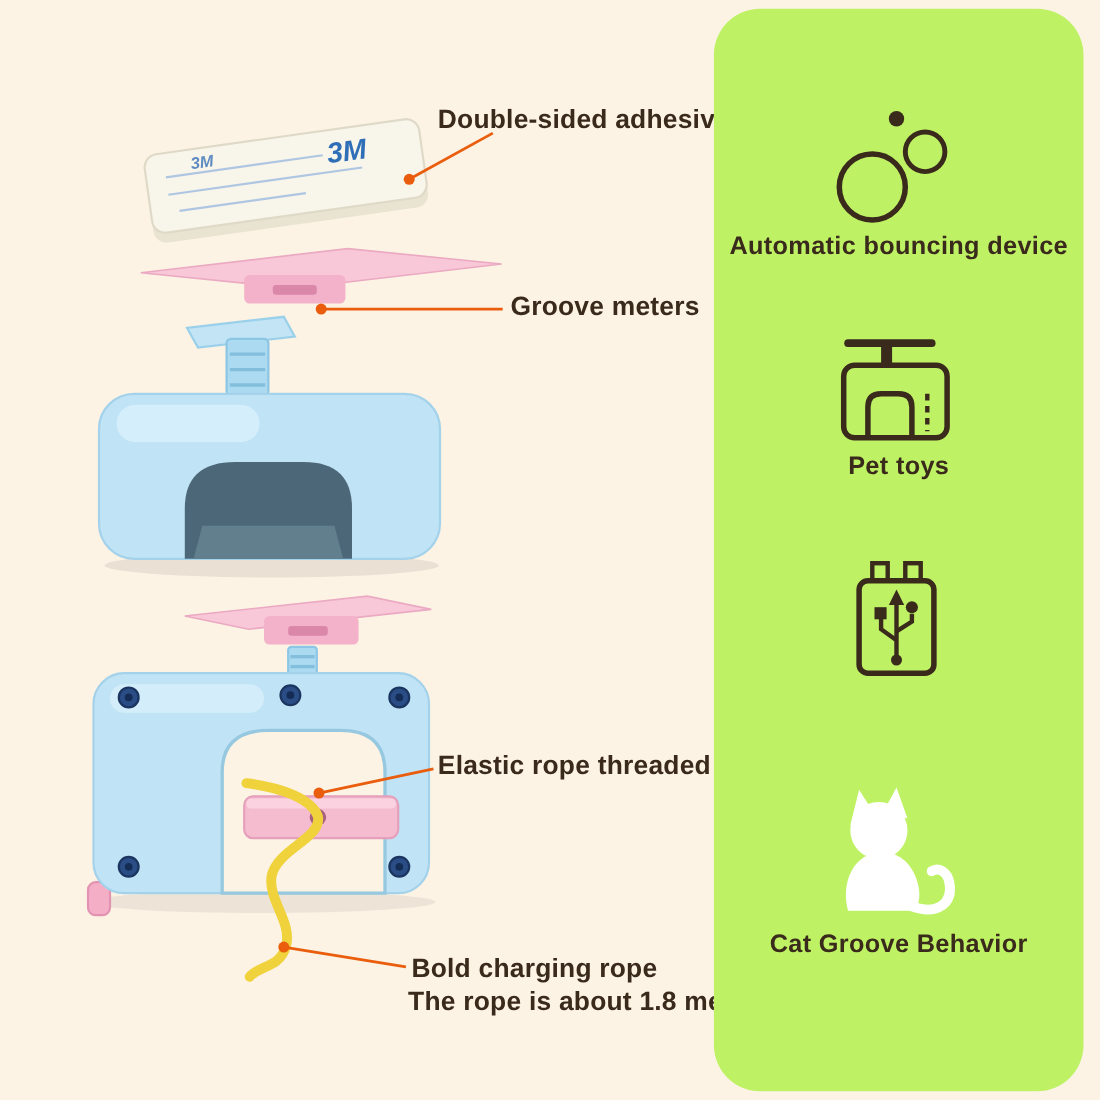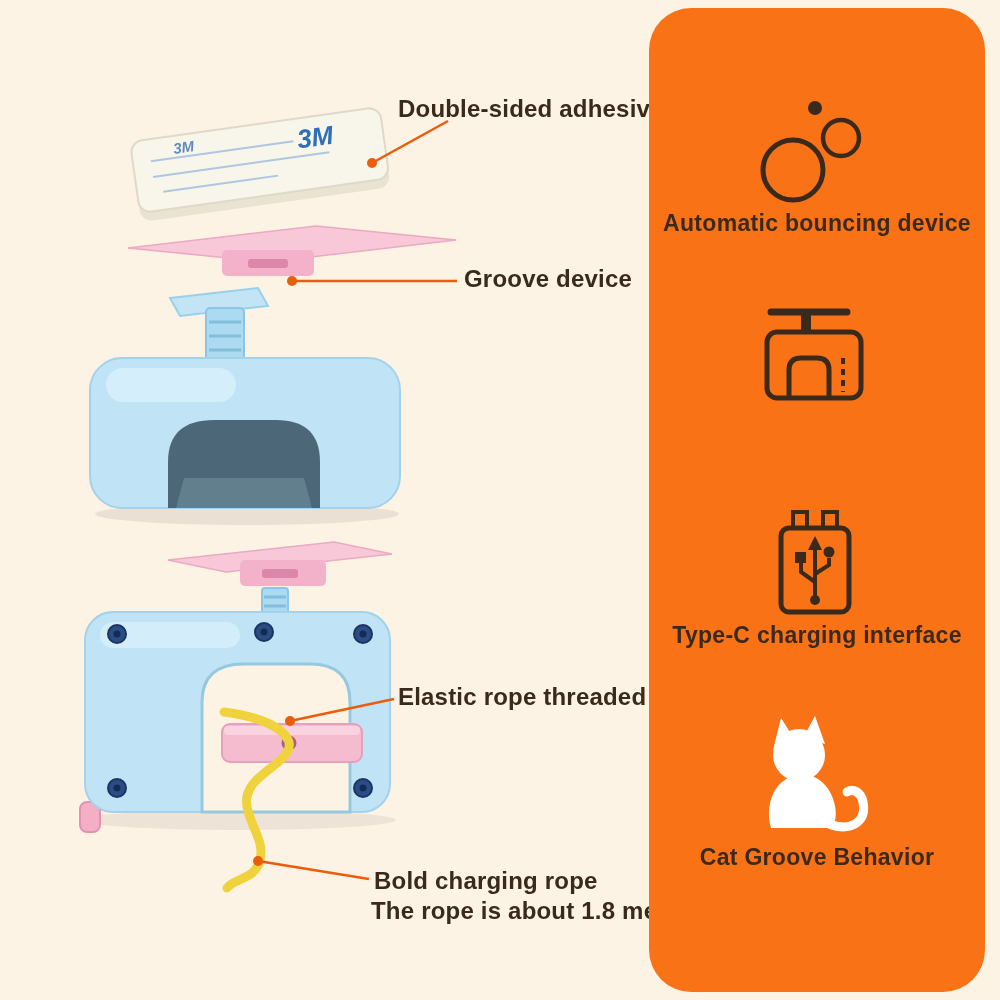--- a/index.html
+++ b/index.html
@@ -1,20 +1,20 @@
 <!DOCTYPE html>
 <html><head>
 <meta charset="utf-8">
 <style>
   html,body{margin:0;padding:0;background:#FCF3E5;}
   .stage{position:relative;width:1000px;height:1000px;background:#FCF3E5;overflow:hidden;
          font-family:"Liberation Sans",sans-serif;color:#3A2A1C;}
   .art{position:absolute;left:0;top:0;width:1000px;height:1000px;}
   .panel{position:absolute;left:649px;top:8px;width:336px;height:984px;
-         background:#f97316;border-radius:42px;}
+         background:#bef264;border-radius:42px;}
   .feature-icon{position:absolute;}
   .feature-label{position:absolute;left:0;width:100%;text-align:center;
          font-weight:700;font-size:23px;letter-spacing:.3px;color:#3A2A1C;}
   .callout{position:absolute;font-weight:700;font-size:24px;letter-spacing:.2px;
          color:#3A2A1C;white-space:nowrap;}
   .callout.sub{font-size:24px;}
 </style>
 </head>
 <body>
 
@@ -95,55 +95,55 @@
       <line x1="290" y1="721" x2="394" y2="699"></line>
       <line x1="258" y1="861" x2="369" y2="879"></line>
       <circle cx="372" cy="163" r="5" fill="#E95D0C" stroke="none"></circle>
       <circle cx="292" cy="281" r="5" fill="#E95D0C" stroke="none"></circle>
       <circle cx="290" cy="721" r="5" fill="#E95D0C" stroke="none"></circle>
       <circle cx="258" cy="861" r="5" fill="#E95D0C" stroke="none"></circle>
     </g>
   </svg>
 
   <div class="callout" style="left:398px;top:95px;">Double-sided adhesive tape</div>
-  <div class="callout" style="left:464px;top:265px;">Groove device</div>
+  <div class="callout" style="left:464px;top:265px;">Groove meters</div>
   <div class="callout" style="left:398px;top:683px;">Elastic rope threaded into the roller</div>
   <div class="callout" style="left:374px;top:867px;">Bold charging rope</div>
   <div class="callout sub" style="left:371px;top:897px;">The rope is about 1.8 meters long</div>
 
   <div class="panel">
 
     <svg class="feature-icon" style="left:92px;top:84px;" width="140" height="140" viewBox="0 0 140 140">
       <circle cx="52" cy="78" r="30" fill="none" stroke="#3A2A1C" stroke-width="5"></circle>
       <circle cx="100" cy="46" r="18" fill="none" stroke="#3A2A1C" stroke-width="4.5"></circle>
       <circle cx="74" cy="16" r="7" fill="#3A2A1C"></circle>
     </svg>
     <div class="feature-label" style="top:202px;">Automatic bouncing device</div>
 
     <svg class="feature-icon" style="left:110px;top:292px;" width="110" height="108" viewBox="0 0 110 108">
       <path d="M12 12 H88" fill="none" stroke="#3A2A1C" stroke-width="7" stroke-linecap="round"></path>
       <path d="M47 13 V31" fill="none" stroke="#3A2A1C" stroke-width="10"></path>
       <rect x="8" y="32" width="94" height="66" rx="10" fill="none" stroke="#3A2A1C" stroke-width="5"></rect>
       <path d="M30 98 V70 Q30 58 42 58 H58 Q70 58 70 70 V98" fill="none" stroke="#3A2A1C" stroke-width="5"></path>
       <path d="M84 58 V92" fill="none" stroke="#3A2A1C" stroke-width="4" stroke-dasharray="6 5"></path>
     </svg>
+    <div class="feature-label" style="top:402px;">Pet toys</div>
 
     <svg class="feature-icon" style="left:122px;top:500px;" width="90" height="110" viewBox="0 0 90 110">
       <rect x="22" y="4" width="14" height="16" fill="none" stroke="#3A2A1C" stroke-width="4"></rect>
       <rect x="52" y="4" width="14" height="16" fill="none" stroke="#3A2A1C" stroke-width="4"></rect>
       <rect x="10" y="20" width="68" height="84" rx="8" fill="none" stroke="#3A2A1C" stroke-width="5"></rect>
       <path d="M44 90 V40" fill="none" stroke="#3A2A1C" stroke-width="4"></path>
       <polygon points="44,28 37,42 51,42" fill="#3A2A1C"></polygon>
       <path d="M44 74 L30 64 V54" fill="none" stroke="#3A2A1C" stroke-width="4"></path>
       <rect x="24" y="44" width="11" height="11" fill="#3A2A1C"></rect>
       <path d="M44 66 L58 57 V50" fill="none" stroke="#3A2A1C" stroke-width="4"></path>
       <circle cx="58" cy="44" r="5.5" fill="#3A2A1C"></circle>
       <circle cx="44" cy="92" r="5" fill="#3A2A1C"></circle>
     </svg>
-    <div class="feature-label" style="top:614px;">Type-C charging interface</div>
 
     <svg class="feature-icon" style="left:100px;top:702px;" width="135" height="128" viewBox="0 0 135 128">
       <polygon points="24,40 32,8 46,30" fill="#FFFFFF"></polygon>
       <polygon points="54,28 66,6 76,34" fill="#FFFFFF"></polygon>
       <circle cx="50" cy="45" r="26" fill="#FFFFFF"></circle>
       <path d="M22 118 C16 96 24 72 44 66 C64 60 82 74 86 96 C88 106 86 114 82 118 Z" fill="#FFFFFF"></path>
       <path d="M80 114 C102 122 118 112 114 92 C112 82 104 78 98 82" fill="none" stroke="#FFFFFF" stroke-width="9" stroke-linecap="round"></path>
     </svg>
     <div class="feature-label" style="top:836px;">Cat Groove Behavior</div>
 

